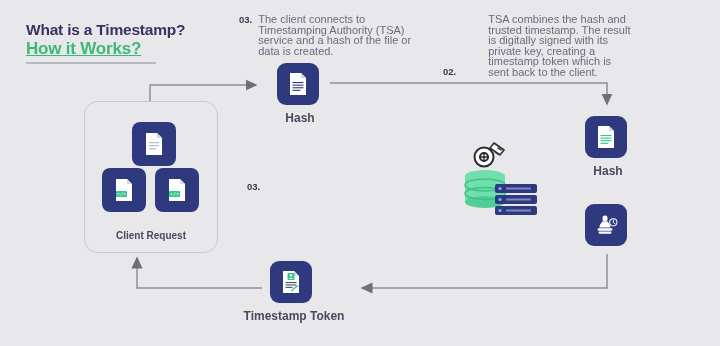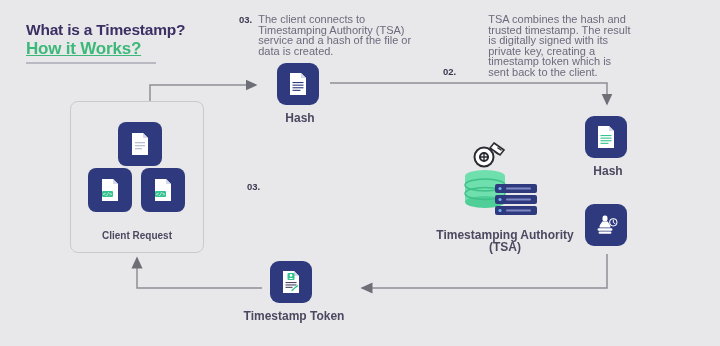--- a/index.html
+++ b/index.html
@@ -38,22 +38,22 @@
   }
   #step1{left:239px;top:14px;width:185px;}
   #step1 .step-text{width:163px;}
   #step2{left:443px;top:14px;width:190px;align-items:flex-end;}
   #step2 .step-text{width:168px;margin-left:26px;}
   #step3{left:247px;top:181px;width:175px;flex-direction:column;}
   #step3 .step-text{width:150px;}
 
   
   .client-panel{
-    position:absolute;left:70px;top:101px;width:132px;height:150px;
-    border:1.4px solid #c9c9d0;border-radius:8px;background:transparent;
+    position:absolute;left:84px;top:101px;width:132px;height:150px;
+    border:1.4px solid #c9c9d0;border-radius:14px;background:transparent;
   }
   .client-label{
     position:absolute;left:0;right:0;bottom:11px;text-align:center;
     font-size:10px;font-weight:bold;color:#4b4860;
   }
   .cr-top{position:absolute;left:47px;top:20px;}
   .cr-bl{position:absolute;left:17px;top:66px;}
   .cr-br}{}
   .cr-br{position:absolute;left:70px;top:66px;}
 
@@ -248,18 +248,14 @@
         <rect x="43" y="66" width="42" height="9" rx="2" fill="#2e3a7d"></rect>
         <circle cx="48" cy="48.5" r="1.6" fill="#6fb4ff"></circle>
         <circle cx="48" cy="59.5" r="1.6" fill="#6fb4ff"></circle>
         <circle cx="48" cy="70.5" r="1.6" fill="#6fb4ff"></circle>
         <rect x="54" y="47.6" width="25" height="1.8" rx="0.9" fill="#7f88c4"></rect>
         <rect x="54" y="58.6" width="25" height="1.8" rx="0.9" fill="#7f88c4"></rect>
         <rect x="54" y="69.6" width="25" height="1.8" rx="0.9" fill="#7f88c4"></rect>
       </g>
     </svg>
   </div>
-  <div class="node-label" id="label-tsa">
-    <div>Timestamping Authority</div>
-    <div>(TSA)</div>
-  </div>
 
 </div>
 
 </body></html>

